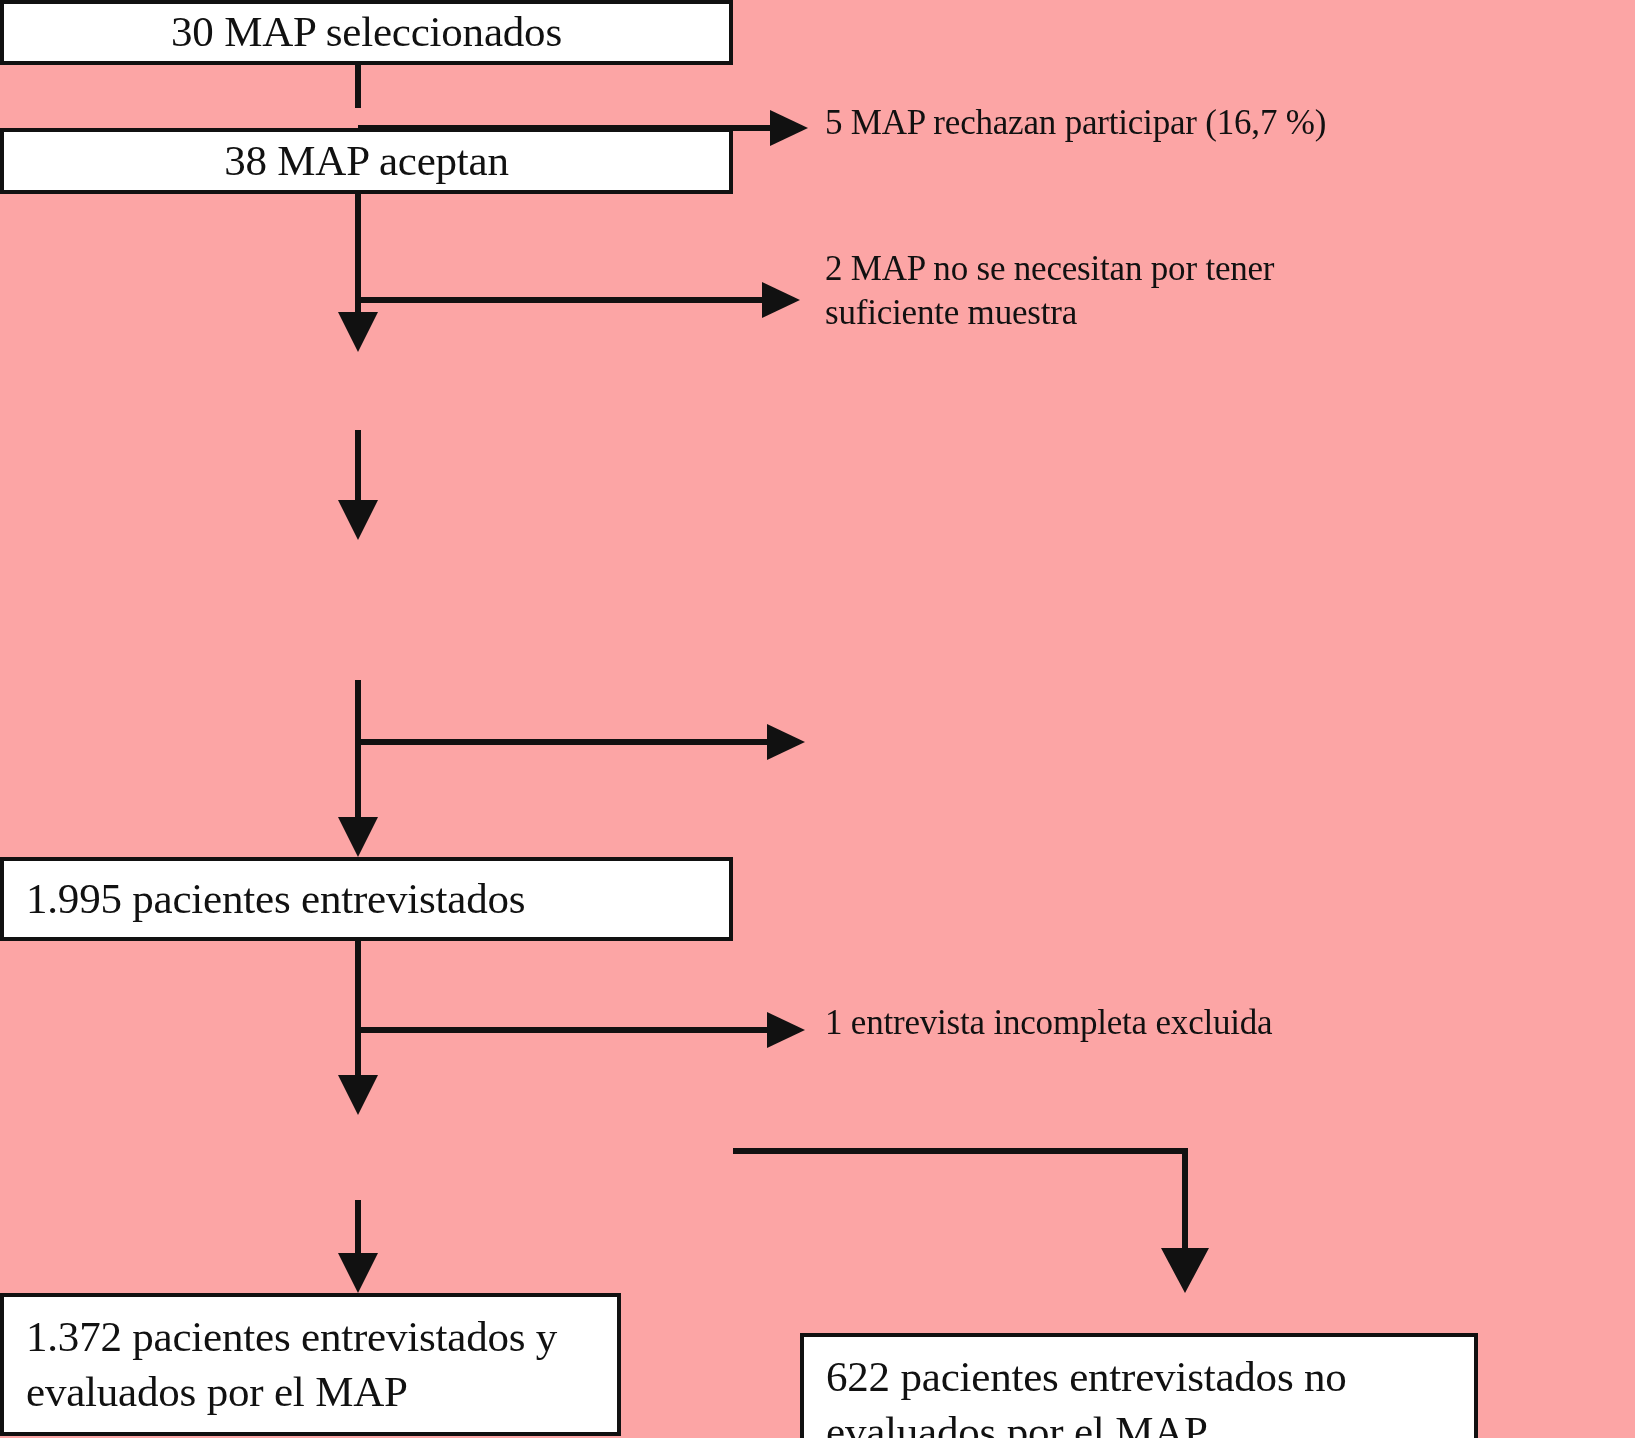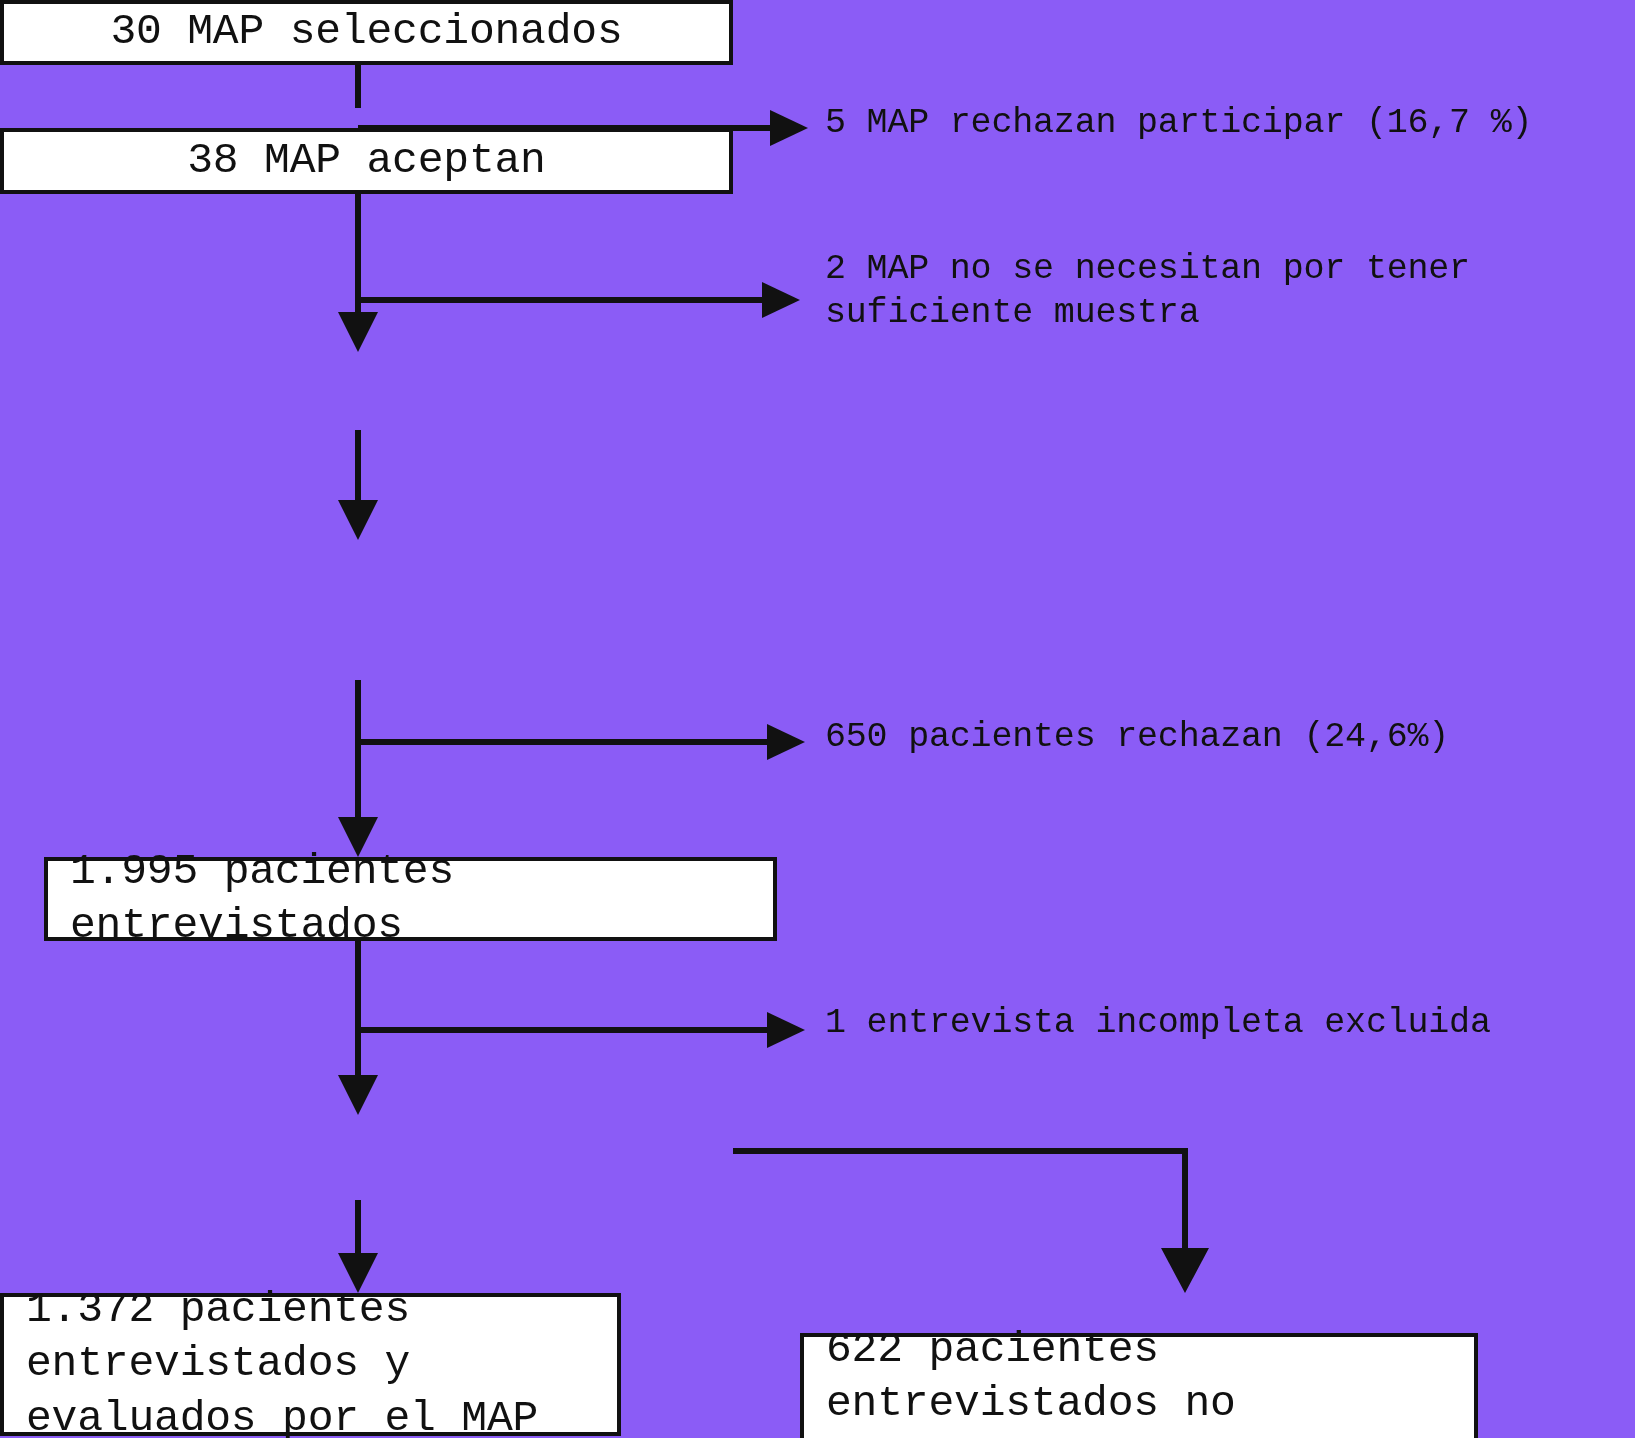--- a/index.html
+++ b/index.html
@@ -4,22 +4,22 @@
 <style>
   html, body {
     margin: 0;
     padding: 0;
     background: #ffffff;
   }
   #flow-root {
     position: relative;
     width: 1635px;
     height: 1438px;
-    background: #8b5cf6;
-    font-family: Liberation Mono, monospace;
+    background: #fca5a5;
+    font-family: Liberation Serif, serif;
     overflow: hidden;
   }
   svg.flow-svg {
     position: absolute;
     left: 0;
     top: 0;
     width: 1635px;
     height: 1438px;
   }
   .node-box {
@@ -104,37 +104,36 @@
   <div class="node-box center" style="left:0px; top:0px; width:733px; height:65px;">
     <span class="node-text">30 MAP seleccionados</span>
   </div>
 
   <div class="node-box center" style="left:0px; top:128px; width:733px; height:66px;">
     <span class="node-text">38 MAP aceptan</span>
   </div>
 
 
 
-  <div class="node-box left" style="left:0px; top:857px; width:733px; height:84px;margin-left:44px;">
+  <div class="node-box left" style="left:0px; top:857px; width:733px; height:84px;">
     <span class="node-text">1.995 pacientes entrevistados</span>
   </div>
 
 
   <div class="node-box left" style="left:0px; top:1293px; width:621px; height:143px;">
     <span class="node-text">1.372 pacientes entrevistados y
 evaluados por el MAP</span>
   </div>
 
   <div class="node-box left" style="left:800px; top:1293px; width:678px; height:143px;margin-top:40px;">
     <span class="node-text">622 pacientes entrevistados no
 evaluados por el MAP</span>
   </div>
 
   <div class="side-label" style="left:825px; top:101px;">5 MAP rechazan participar (16,7 %)</div>
 
   <div class="side-label" style="left:825px; top:247px;">2 MAP no se necesitan por tener
 suficiente muestra</div>
 
-  <div class="side-label" style="left:825px; top:715px;">650 pacientes rechazan (24,6%)</div>
 
   <div class="side-label" style="left:825px; top:1001px;">1 entrevista incompleta excluida</div>
 
 </div>
 
 </body></html>

